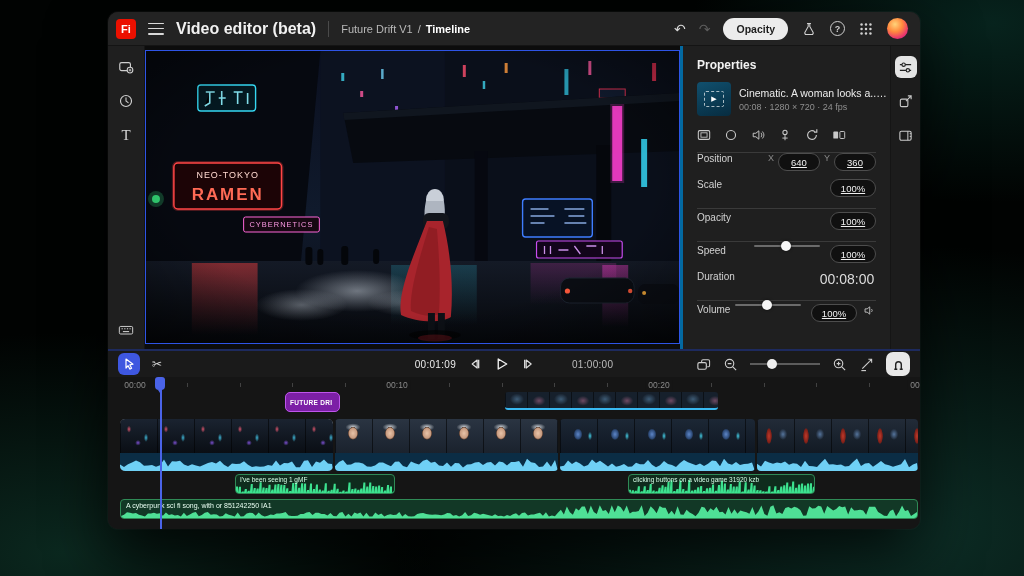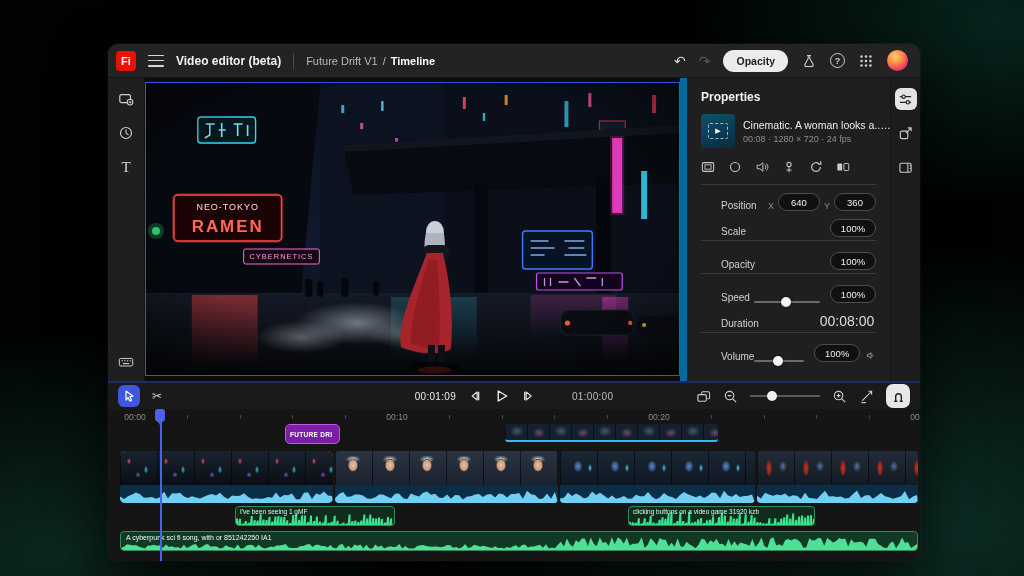--- a/index.html
+++ b/index.html
@@ -4,32 +4,32 @@
 <style>
   * { margin:0; padding:0; box-sizing:border-box; }
   html,body { width:1024px; height:576px; overflow:hidden; background:#000;
     font-family:"Liberation Sans","DejaVu Sans",sans-serif; }
   .backdrop { position:absolute; inset:0;
     background:
       radial-gradient(820px 460px at 88% 92%, #0d2f27 0%, rgba(13,47,39,0) 62%),
       radial-gradient(640px 380px at 6% 96%, #0b281f 0%, rgba(11,40,31,0) 58%),
       radial-gradient(500px 300px at 97% 4%, #07231d 0%, rgba(7,35,29,0) 60%),
       #010302; }
-  .window { position:absolute; left:108px; top:44px; width:812px; height:517px;
+  .window { position:absolute; left:108px; top:12px; width:812px; height:517px;
     background:#1f1f1f; border-radius:10px; overflow:hidden;
     box-shadow:0 24px 60px rgba(0,0,0,.75), 0 0 0 1px rgba(255,255,255,.04); }
 
   
   .topbar { position:absolute; left:0; top:0; right:0; height:34px; background:#232323;
     border-bottom:1px solid #141414; display:flex; align-items:center; padding:0 12px 0 8px; }
   .logo { width:20px; height:20px; border-radius:4px; background:#eb1000; color:#fff;
     font-weight:bold; font-size:11px; display:flex; align-items:center; justify-content:center; }
   .hamburger { width:16px; height:12px; margin-left:12px; display:flex; flex-direction:column; justify-content:space-between; cursor:pointer; }
   .hamburger i { display:block; height:1.6px; background:#d9d9d9; border-radius:1px; }
-  .app-title { color:#f1f1f1; font-size:12px; font-weight:bold; margin-left:12px; }
+  .app-title { color:#f1f1f1; font-size:16px; font-weight:bold; margin-left:12px; }
   .tb-sep { width:1px; height:16px; background:#4a4a4a; margin:0 12px; }
   .crumb { font-size:11px; color:#b9b9b9; display:flex; gap:5px; align-items:center; }
   .crumb .page { color:#fff; font-weight:bold; }
   .tb-right { margin-left:auto; display:flex; align-items:center; gap:13px; }
   .glyph-btn { font-family:"DejaVu Sans",sans-serif; font-size:14px; color:#d7d7d7; cursor:pointer; line-height:1; }
   .glyph-btn.disabled { color:#5d5d5d; }
   .download { background:#ececec; color:#1d1d1d; font-size:10.5px; font-weight:bold;
     border:none; border-radius:12px; height:22px; padding:0 13px; cursor:pointer; }
   .icon-14 { width:16px; height:16px; display:block; }
   .help-circle { width:15px; height:15px; border:1.3px solid #cfcfcf; border-radius:50%;
@@ -44,38 +44,38 @@
   .rail-icon { width:18px; height:18px; color:#cfcfcf; display:flex; align-items:center; justify-content:center; cursor:pointer; }
   .rail-icon svg { width:16px; height:16px; }
   .t-glyph { font-family:"Liberation Serif","DejaVu Serif",serif; font-size:15px; color:#d5d5d5; }
   .rail-bottom { position:absolute; bottom:10px; left:0; width:100%; display:flex; justify-content:center; }
 
   .stage { flex:1; background:#0c0c0c; padding:4px 0 5px 0; }
   .canvas { width:100%; height:100%; border:1.5px solid #2e54e6; position:relative; background:#060a12; }
   .canvas svg { width:100%; height:100%; display:block; }
 
   
-  .props { width:210px; background:#1f1f1f; border-left:7px solid #0369a1; padding:12px 14px 0 14px; font-size:10px; color:#cfcfcf; }
+  .props { width:210px; background:#1f1f1f; border-left:3px solid #0369a1; padding:12px 14px 0 14px; font-size:10px; color:#cfcfcf; }
   .props h2 { font-size:12px; color:#f2f2f2; margin-bottom:10px; }
   .clip-card { display:flex; gap:8px; align-items:center; margin-bottom:10px; cursor:pointer; }
   .clip-thumb { width:34px; height:34px; border-radius:4px; flex:0 0 auto;
     background:linear-gradient(160deg,#11506e 0%, #0a3a52 60%, #072c40 100%);
     display:flex; align-items:center; justify-content:center; }
   .clip-thumb .play-box { width:20px; height:16px; border:1px dashed rgba(255,255,255,.65); border-radius:2px;
     color:#fff; font-size:7px; display:flex; align-items:center; justify-content:center; font-family:"DejaVu Sans",sans-serif; }
   .clip-info { min-width:0; }
   .clip-name { color:#ececec; font-size:10.5px; white-space:nowrap; overflow:hidden; text-overflow:ellipsis; width:148px; }
   .clip-meta { color:#8f8f8f; font-size:9px; margin-top:3px; }
   .mini-icons { display:flex; gap:13px; padding:2px 0 10px 0; border-bottom:1px solid #3a3a3a; }
   .mini-icons svg { width:14px; height:14px; color:#c9c9c9; cursor:pointer; }
-  .prow { display:flex; align-items:flex-end; height:26px;margin-left:20px; }
+  .prow { display:flex; align-items:flex-start; height:26px; }
   .prow .lab { flex:1; color:#d2d2d2; }
   .axis { color:#8a8a8a; font-size:9px; margin:0 4px; }
   .pill { width:46px; height:18px; background:#101010; border:1px solid #4d4d4d; border-radius:9px;
-    color:#f0f0f0; font-size:9.5px; text-align:center; font-family:"Liberation Sans",sans-serif; }
+    color:#f0f0f0; font-size:9.5px; text-align:center; font-family:"Liberation Sans",sans-serif;text-decoration:underline; }
   .pill.xy { width:42px; }
   .pdivider { height:1px; background:#3a3a3a; margin:3px 0; }
   .slider { width:66px; height:2px; background:#6b6b6b; border-radius:1px; position:relative; margin-right:10px; cursor:pointer; }
   .slider .knob { position:absolute; top:50%; width:10px; height:10px; border-radius:50%;
     background:#f5f5f5; transform:translate(-50%,-50%); box-shadow:0 0 3px rgba(0,0,0,.6); }
   .dur-val { font-size:14px; color:#dcdcdc; width:58px; text-align:center; }
   .spk { width:13px; height:13px; color:#c9c9c9; margin-left:6px; }
 
   .right-rail { width:30px; background:#1c1c1c; border-left:1px solid #151515;
     display:flex; flex-direction:column; align-items:center; padding-top:10px; gap:12px; }

